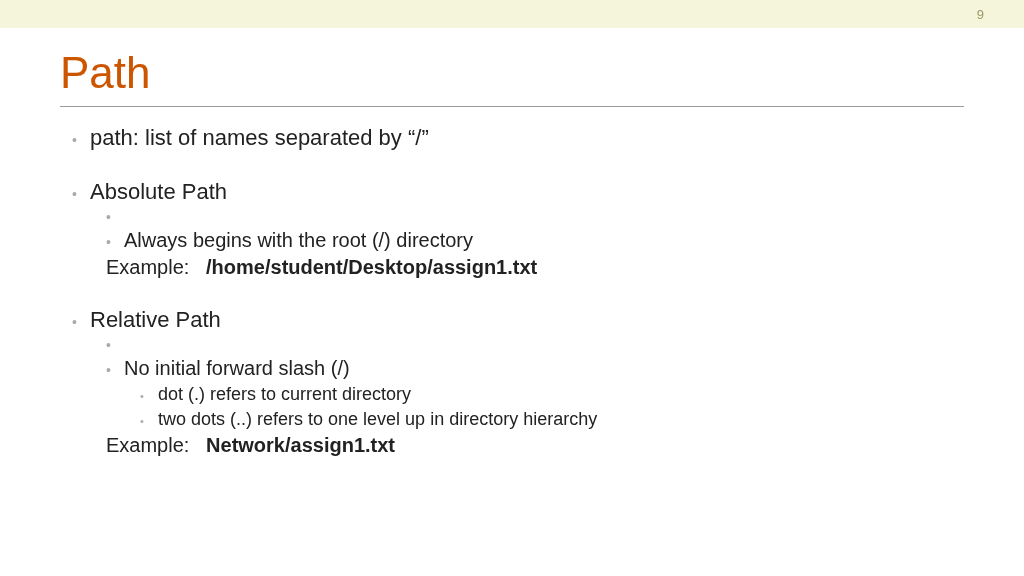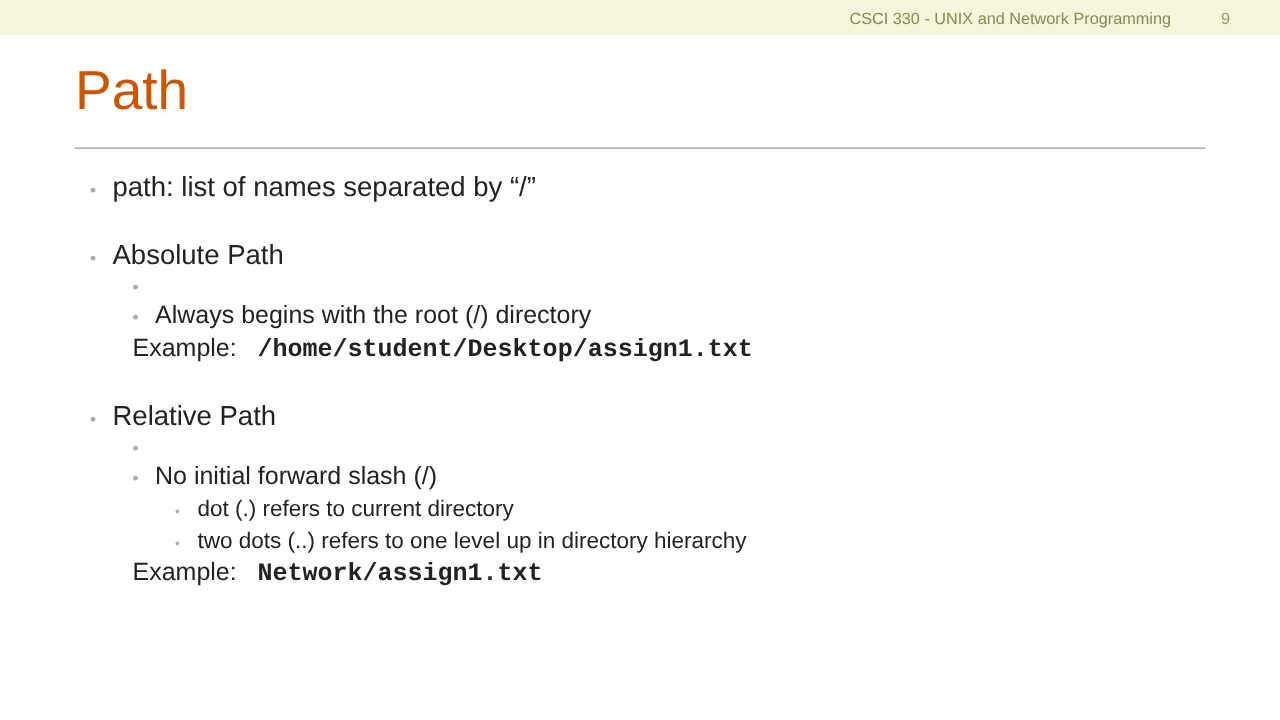--- a/index.html
+++ b/index.html
@@ -32,21 +32,21 @@
       color: #999966;
       font-size: 13px;
     }
     .content {
       padding: 20px 60px;
     }
     .slide-title {
       color: #cc5500;
       font-size: 44px;
       font-weight: normal;
-      margin-bottom: 20px;
+      margin-bottom: 8px;
     }
     .title-rule {
       border: none;
       border-top: 1px solid #999;
       margin-bottom: 18px;
     }
     .bullet-row {
       display: flex;
       align-items: baseline;
       margin-bottom: 4px;
@@ -80,33 +80,32 @@
     }
     .example-line {
       padding-left: 46px;
       font-size: 20px;
       color: #222;
       margin-bottom: 4px;
     }
     .underline {
     }
     .mono {
-      font-family: Liberation Mono, monospace;
+      font-family: Liberation Sans, sans-serif;
       font-weight: bold;
       margin-top: 20px;
     }
     .spacer {
       height: 24px;
     }
   </style>
 </head>
 <body>
 
 <div class="header-bar">
-  <span class="header-course">CSCI 330 - UNIX and Network Programming</span>
   <span class="header-page">9</span>
 </div>
 
 <div class="content">
   <h1 class="slide-title">Path</h1>
   <hr class="title-rule">
 
   <div class="bullet-row lvl1">
     <span class="dot">•</span>
     <span>path: list of names separated by “/”</span>

